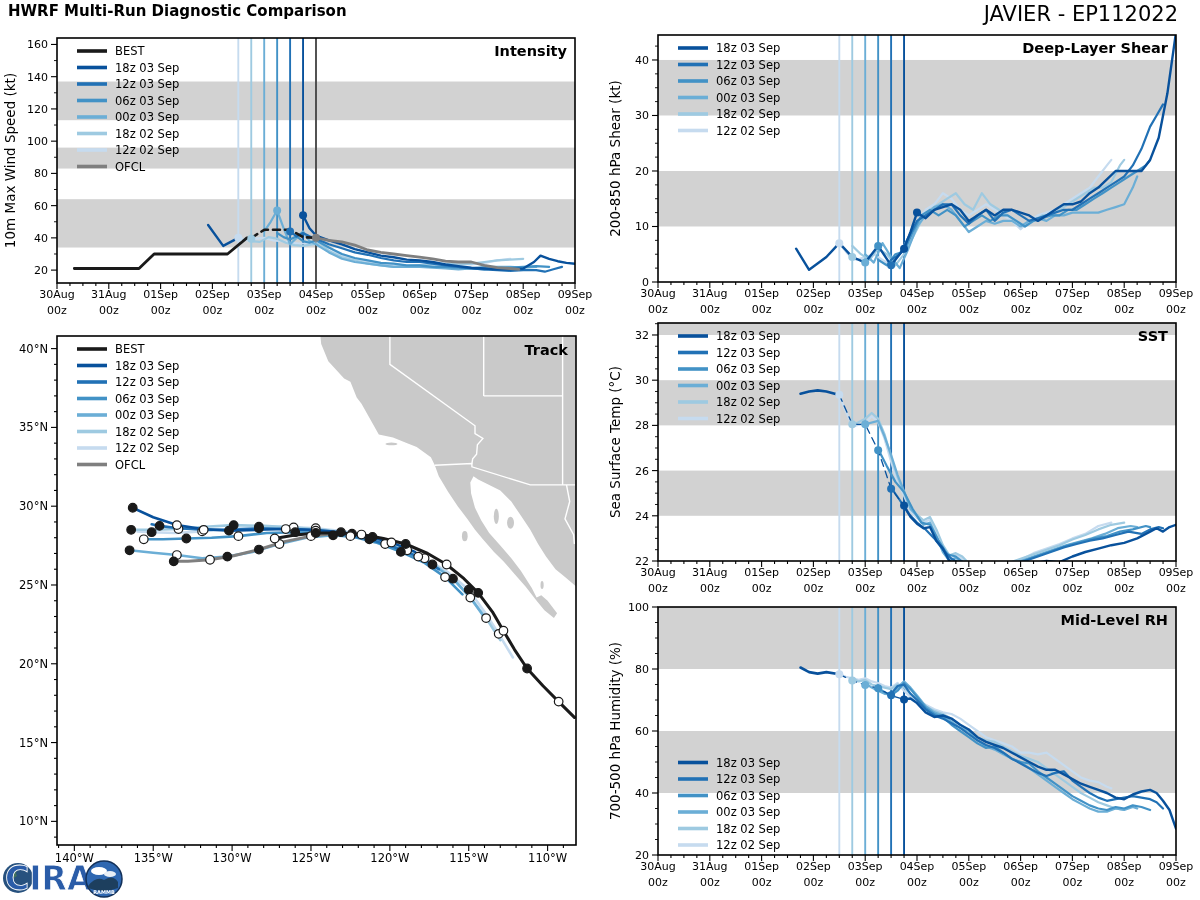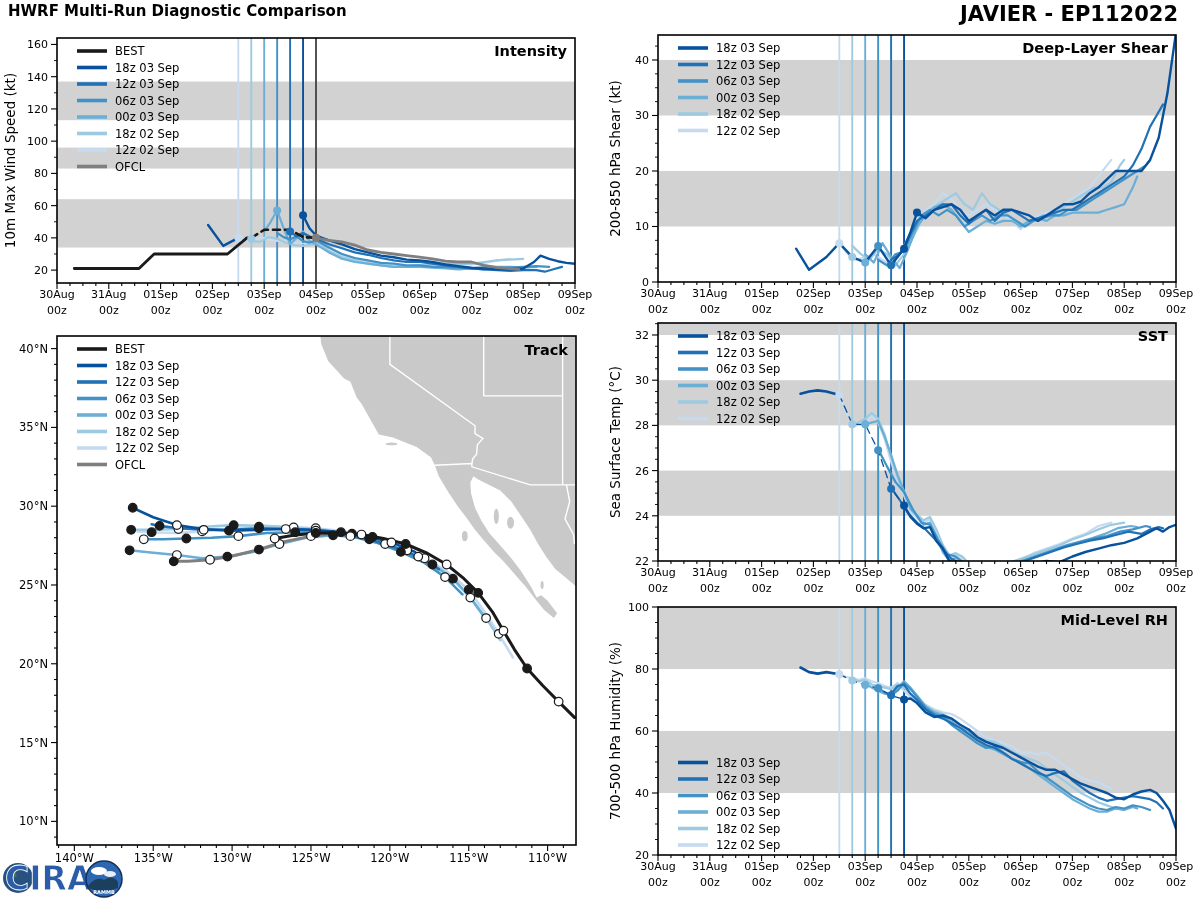--- a/index.html
+++ b/index.html
@@ -1,19 +1,19 @@
 <!DOCTYPE html>
 <html><head>
 <meta charset="utf-8">
 <style>
   html,body{margin:0;padding:0;background:#ffffff;}
   .canvas{position:relative;width:1200px;height:900px;background:#ffffff;overflow:hidden;
           font-family:"DejaVu Sans","Liberation Sans",sans-serif;}
   .title-left{position:absolute;left:8px;top:2px;font-size:15px;font-weight:bold;color:#000;}
-  .title-right{position:absolute;right:22px;top:2px;font-size:21px;font-weight:bold;color:#000;}
+  .title-right{position:absolute;right:22px;top:2px;font-size:21px;font-weight:normal;color:#000;}
   svg text{font-family:"DejaVu Sans","Liberation Sans",sans-serif;}
   .logo{position:absolute;left:2px;top:856px;}
 </style>
 </head>
 <body>
 
 <div class="canvas">
   <div class="title-left">HWRF Multi-Run Diagnostic Comparison</div>
   <div class="title-right">JAVIER - EP112022</div>
 

